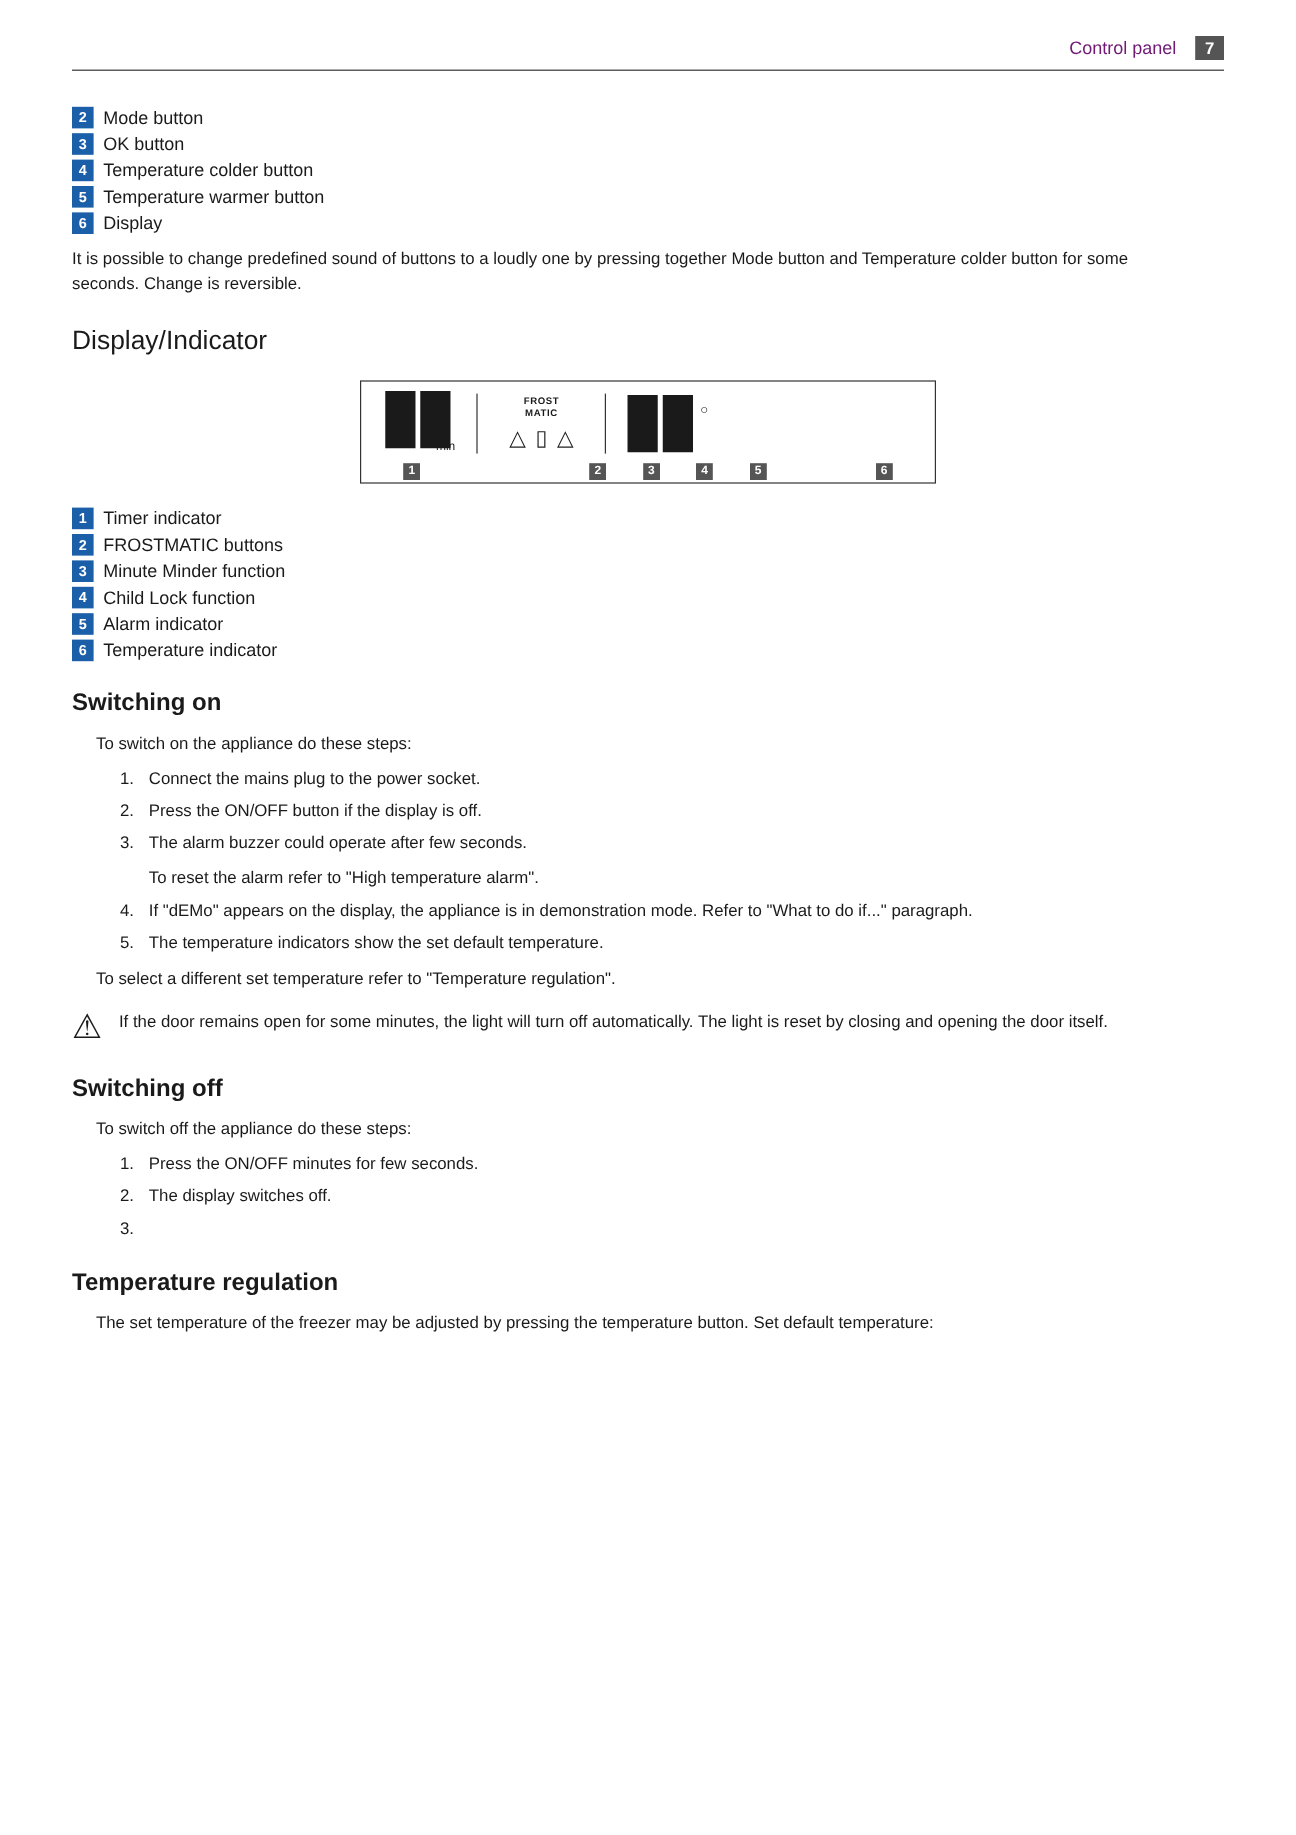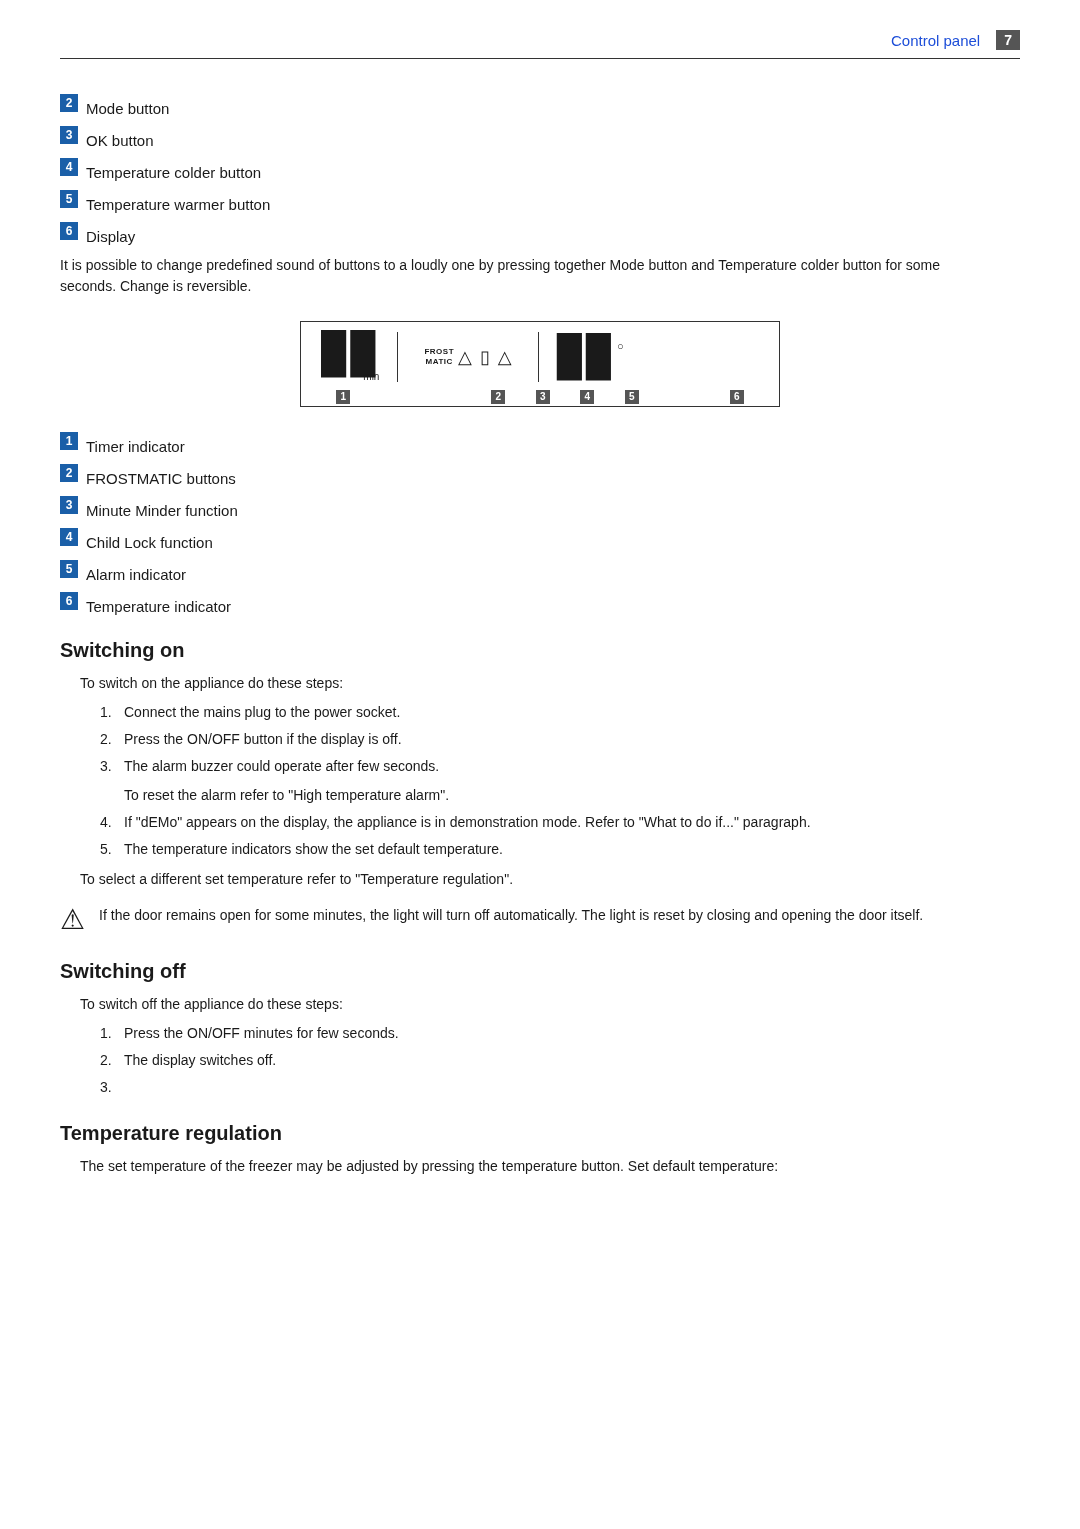--- a/index.html
+++ b/index.html
@@ -22,21 +22,21 @@
       display: flex;
       justify-content: flex-end;
       align-items: center;
       border-bottom: 1px solid #333;
       padding-bottom: 8px;
       margin-bottom: 30px;
     }
 
     .header-title {
       font-size: 15px;
-      color: #1d4ed8;
+      color: #701a75;
       margin-right: 16px;
     }
 
     .header-page {
       background: #555;
       color: white;
       padding: 2px 8px;
       font-size: 14px;
       font-weight: bold;
     }
@@ -60,21 +60,20 @@
     }
 
     .list-item {
       display: flex;
       align-items: center;
       margin-bottom: 4px;
     }
 
     .list-item span.label {
       font-size: 15px;
-      margin-top: 11px;
     }
 
     .intro-text {
       margin-top: 10px;
       margin-bottom: 20px;
       font-size: 14px;
       line-height: 1.5;
       max-width: 900px;
     }
 
@@ -98,21 +97,21 @@
       position: relative;
       display: flex;
       align-items: center;
       gap: 12px;
       background: white;
       min-width: 480px;
     }
 
     .display-center {
       display: flex;
-      flex-direction: row;
+      flex-direction: column;
       align-items: center;
       gap: 4px;
       margin: 0 8px;
     }
 
     .icons-row {
       display: flex;
       align-items: center;
       gap: 8px;
       font-size: 16px;
@@ -245,20 +244,21 @@
   </div>
   <div class="list-item">
     <span class="badge badge-blue">6</span>
     <span class="label">Display</span>
   </div>
 
   <p class="intro-text">It is possible to change predefined sound of buttons to a loudly one by pressing together Mode button and Temperature colder button for some seconds. Change is reversible.</p>
 </div>
 
 <div class="section-block">
+  <h2 class="section-title">Display/Indicator</h2>
 
   <div class="display-diagram">
     <div class="display-box">
 
       <div style="display:flex;flex-direction:column;align-items:center;position:relative;">
         <div style="font-family:'Courier New',monospace;font-size:42px;font-weight:bold;letter-spacing:4px;line-height:1;">██</div>
         <div style="font-size:10px;text-align:right;width:100%;margin-top:-4px;">min</div>
       </div>
 
       <div class="display-separator"></div>

